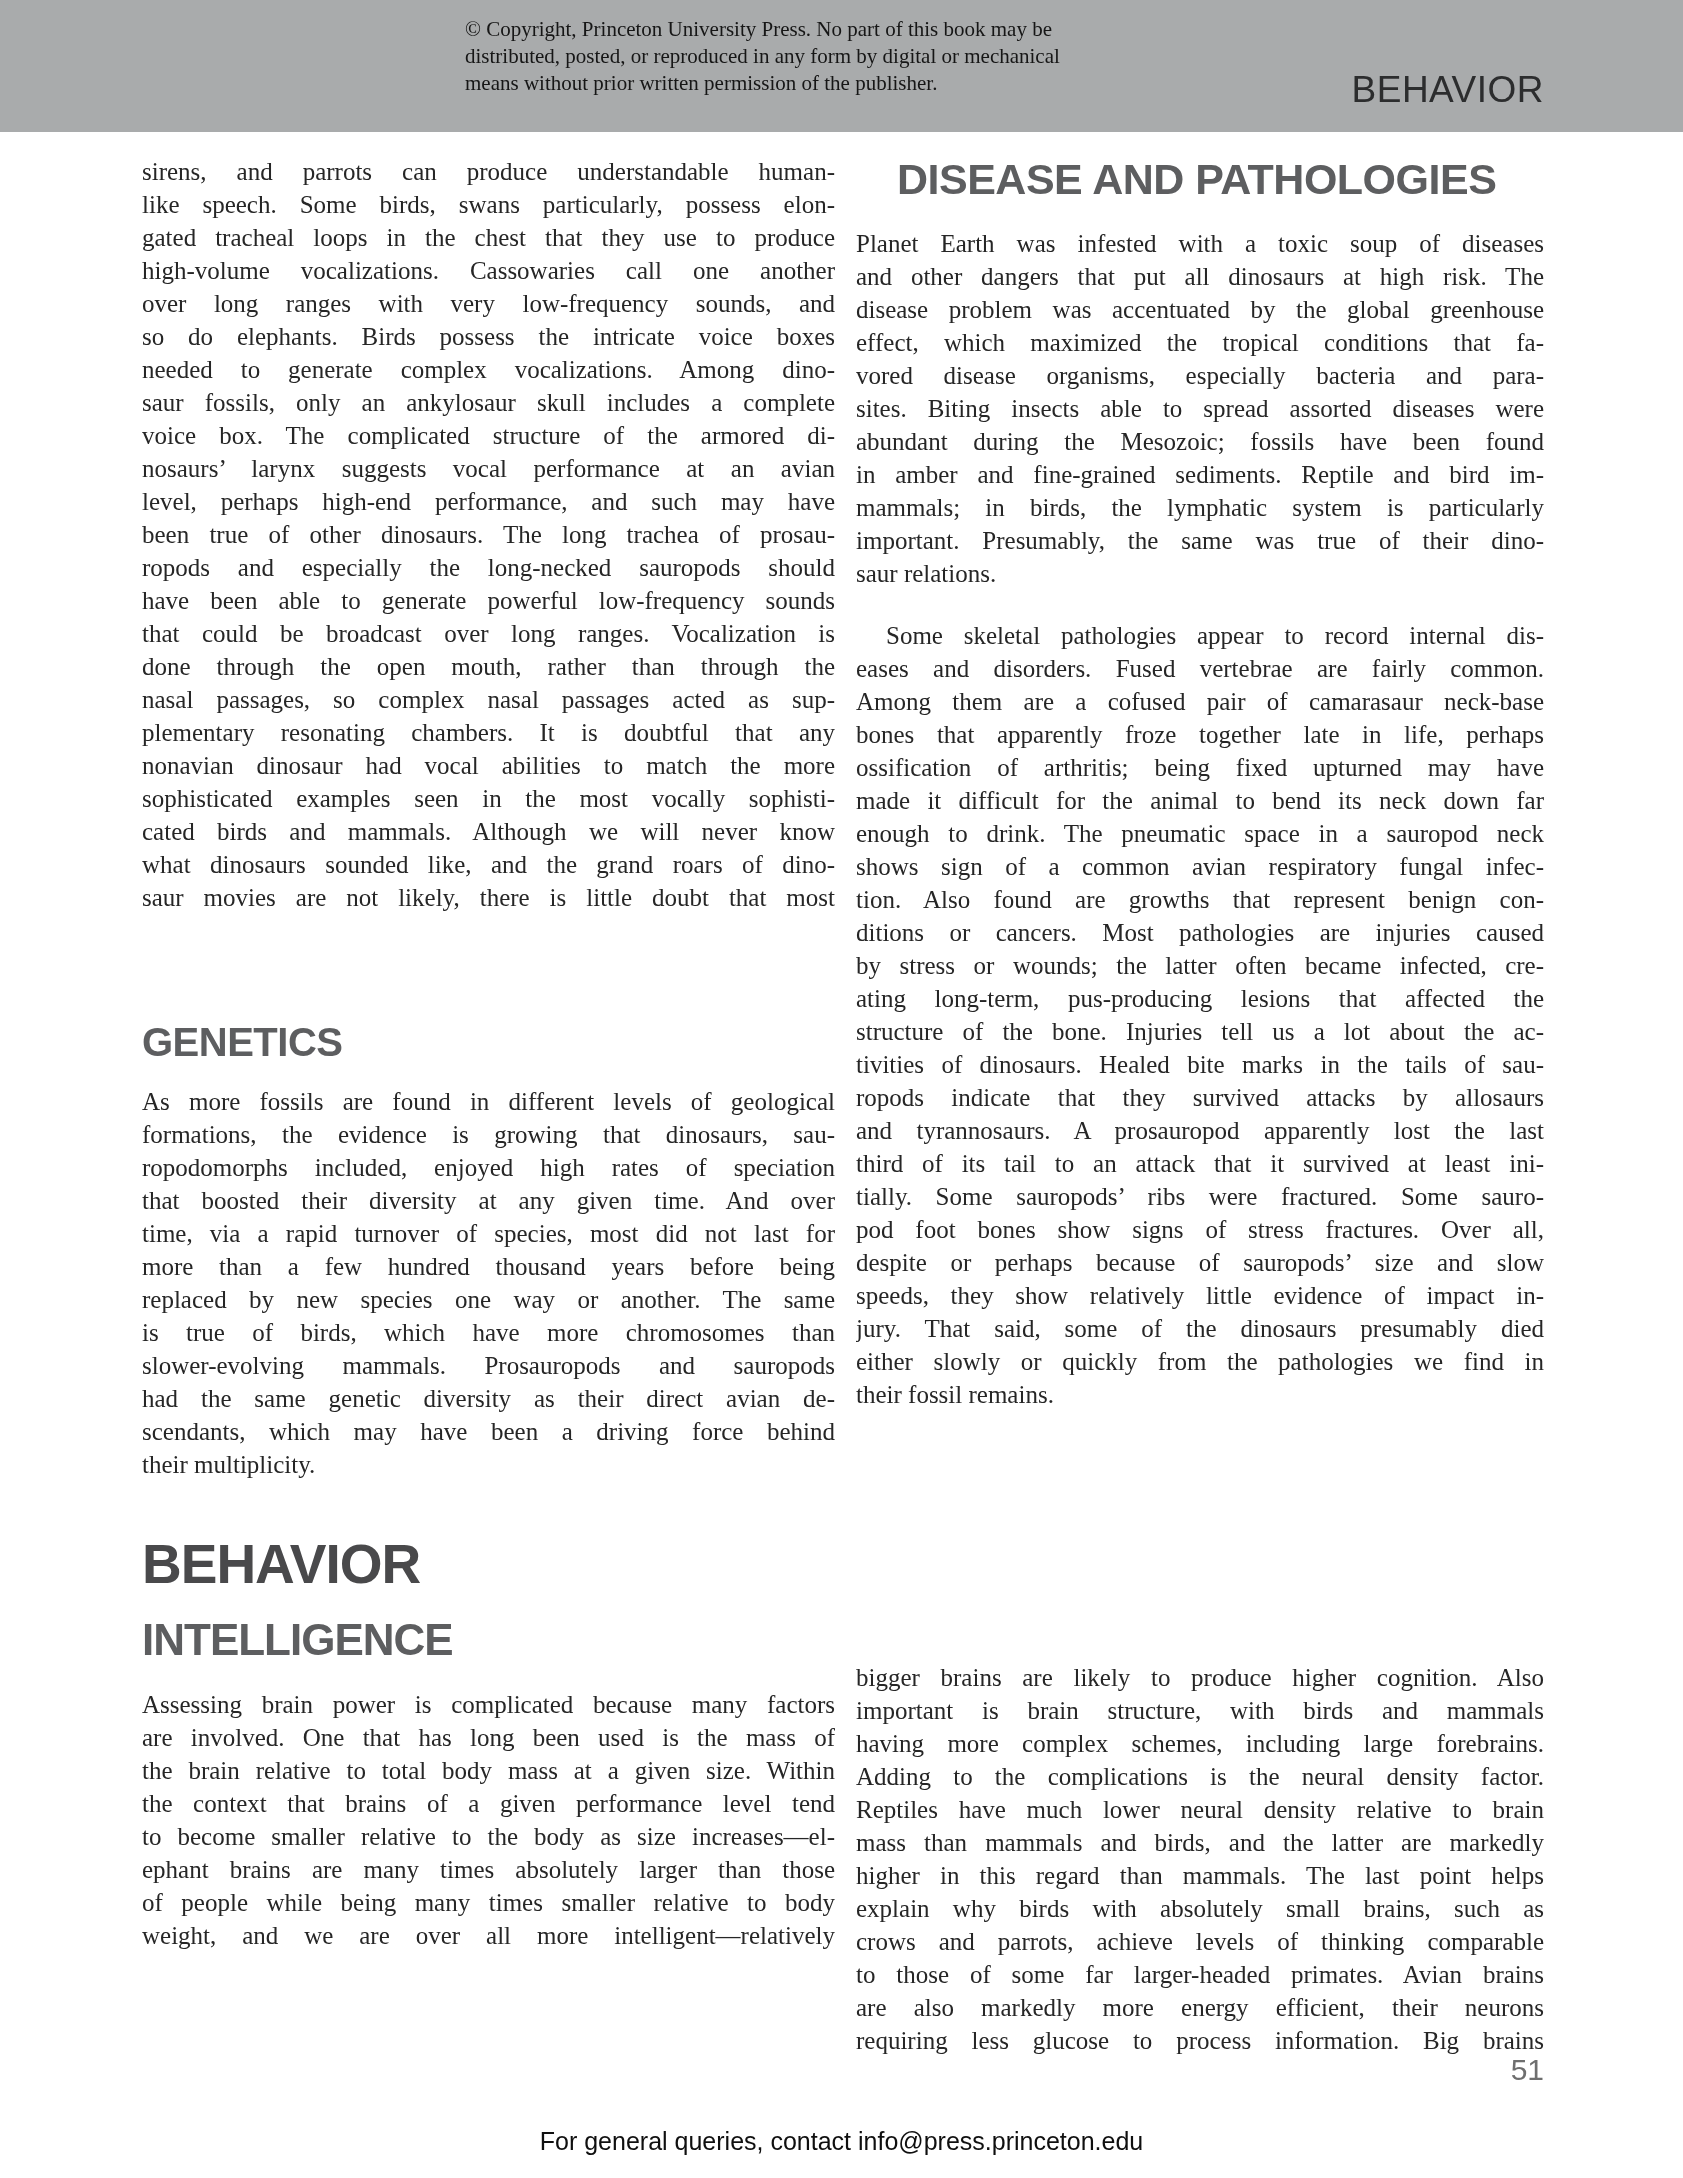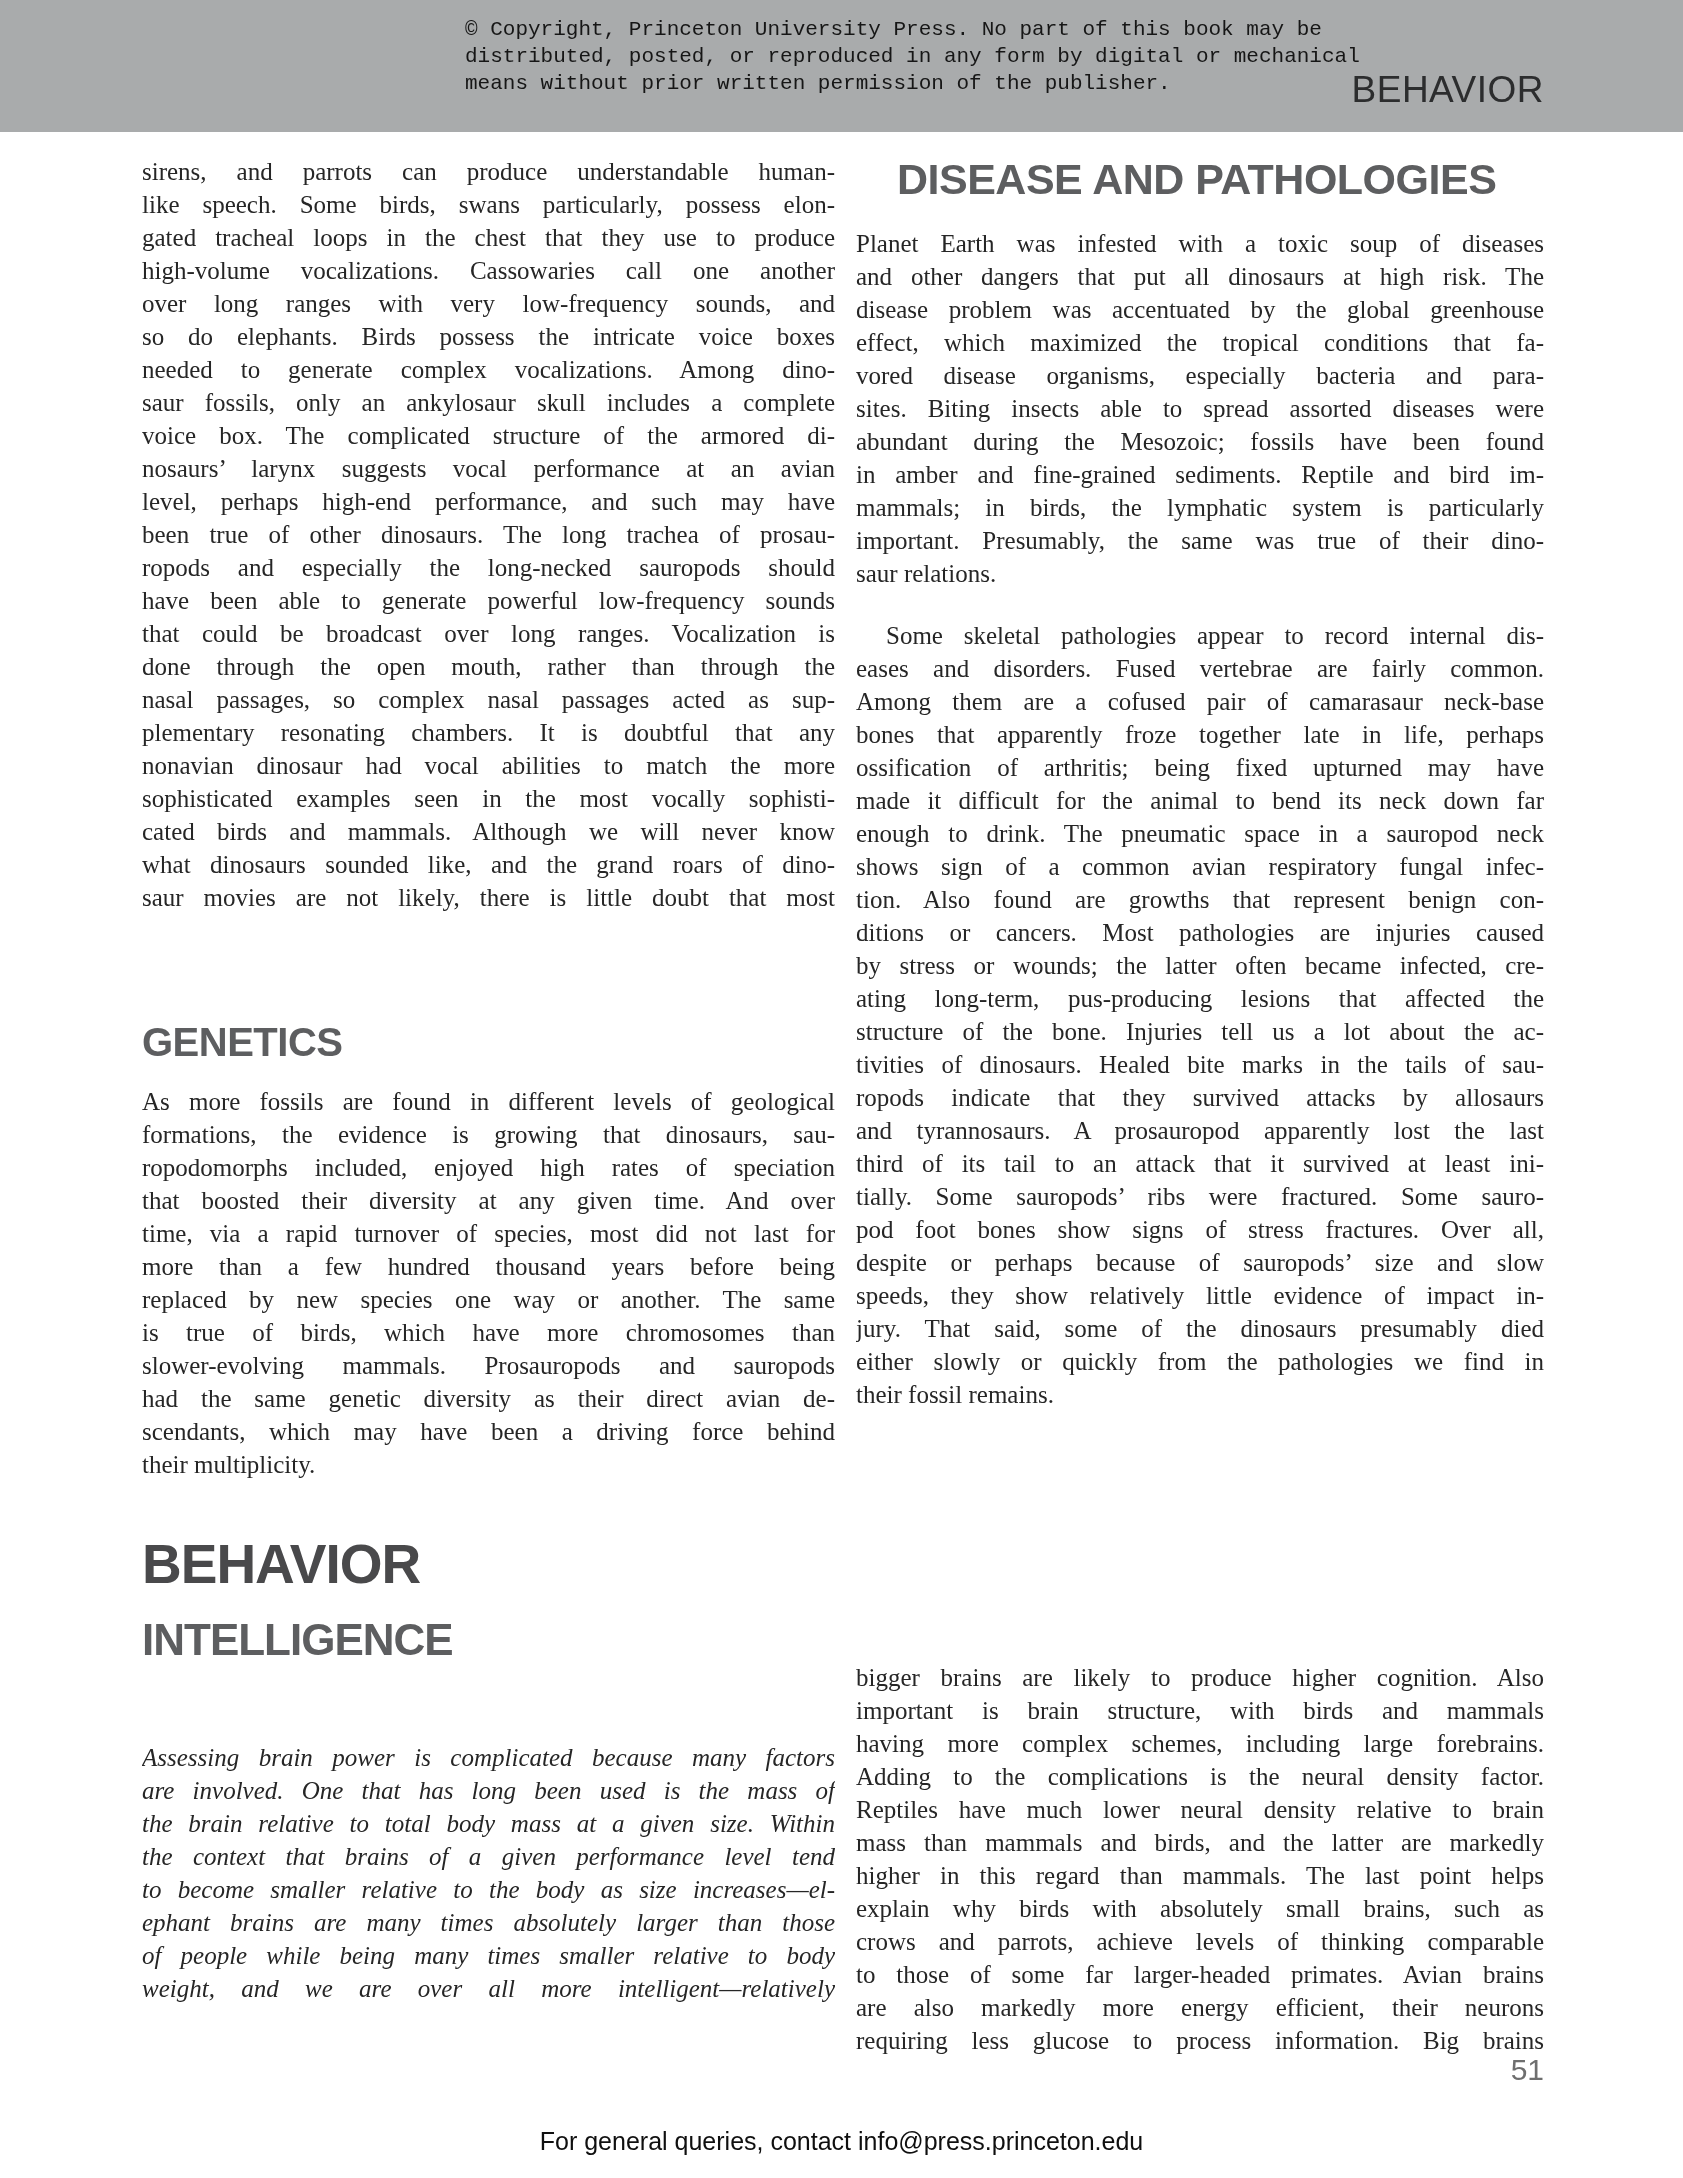--- a/index.html
+++ b/index.html
@@ -8,21 +8,21 @@
     background:#ffffff; overflow:hidden;
     font-family:"Liberation Serif","DejaVu Serif",serif;
   }
   
   .band {
     position:absolute; left:0; top:0; width:1683px; height:132px;
     background:var(--band,#a9abac);
   }
   .copyright {
     position:absolute; left:465px; top:16px;
-    font-family:Liberation Mono, monospace;
+    font-family:Liberation Serif, serif;
     font-size:21px; line-height:27px; color:#161616; white-space:nowrap;
   }
   .running-head {
     position:absolute; right:139px; top:71px;
     font-family:"Liberation Sans","DejaVu Sans",sans-serif;
     font-size:37px; line-height:37px; letter-spacing:0.5px;
     color:var(--runhead,#2c2d2e); white-space:nowrap;
   }
   
   .colblock { position:absolute; }
@@ -114,21 +114,21 @@
       <div class="ln">scendants, which may have been a driving force behind</div>
       <div class="ln plain">their multiplicity.</div>
     </div>
 
   <div class="colblock col-l sec-head h-behavior" style="top:1537px;">BEHAVIOR</div>
 
   <div class="colblock col-l sec-head h-brains" style="top:1613px;">
     <div>INTELLIGENCE</div>
   </div>
 
-  <div class="colblock col-l body-text" style="top:1741px;font-style:italic;">
+  <div class="colblock col-l body-text" style="top:1688px;">
       <div class="ln">Assessing brain power is complicated because many factors</div>
       <div class="ln">are involved. One that has long been used is the mass of</div>
       <div class="ln">the brain relative to total body mass at a given size. Within</div>
       <div class="ln">the context that brains of a given performance level tend</div>
       <div class="ln">to become smaller relative to the body as size increases—el-</div>
       <div class="ln">ephant brains are many times absolutely larger than those</div>
       <div class="ln">of people while being many times smaller relative to body</div>
       <div class="ln">weight, and we are over all more intelligent—relatively</div>
     </div>
 

